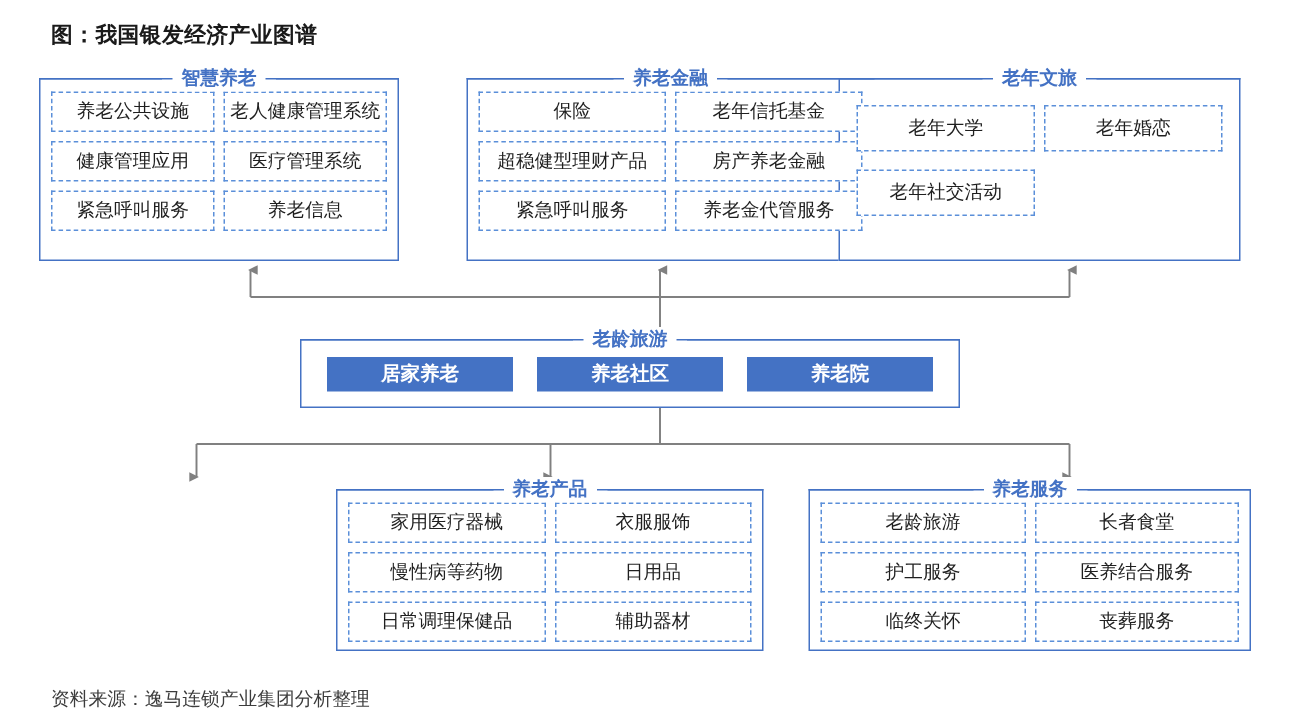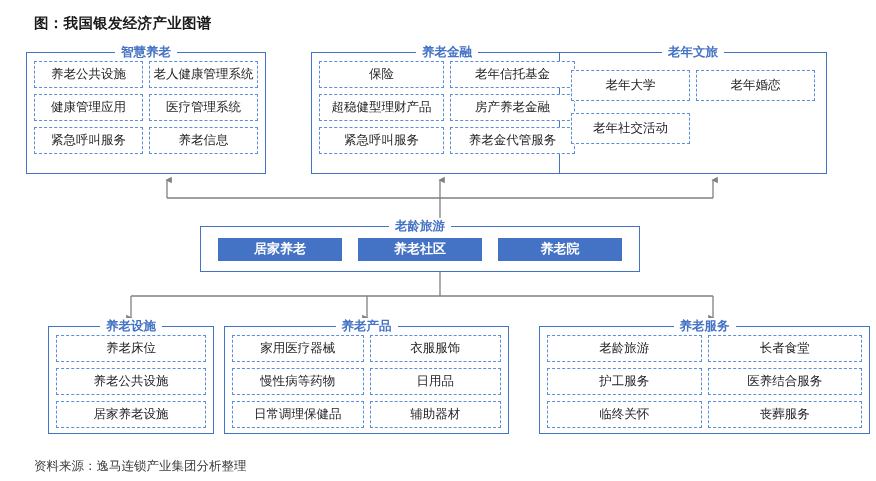--- a/index.html
+++ b/index.html
@@ -161,52 +161,39 @@
       <span class="gtitle">老龄旅游</span>
       <span class="rule"></span>
     </div>
     <div class="mbody">
       <div class="mode-chip">居家养老</div>
       <div class="mode-chip">养老社区</div>
       <div class="mode-chip">养老院</div>
     </div>
   </div>
 
-  <div class="group g-1col" id="g-bot-0" style="left:48px;top:318px;width:166px;height:116px;">
-    <div class="frame"></div>
-    <div class="ghead">
-      <span class="rule"></span>
-      <span class="gtitle">养老设施</span>
-      <span class="rule"></span>
-    </div>
-    <div class="gbody">
-      <div class="cell">养老床位</div>
-      <div class="cell">养老公共设施</div>
-      <div class="cell">居家养老设施</div>
-    </div>
-  </div>
 
   <div class="group g-2col" id="g-bot-1" style="left:224px;top:318px;width:285px;height:116px;">
     <div class="frame"></div>
     <div class="ghead">
       <span class="rule"></span>
       <span class="gtitle">养老产品</span>
       <span class="rule"></span>
     </div>
     <div class="gbody">
       <div class="cell">家用医疗器械</div>
       <div class="cell">衣服服饰</div>
       <div class="cell">慢性病等药物</div>
       <div class="cell">日用品</div>
       <div class="cell">日常调理保健品</div>
       <div class="cell">辅助器材</div>
     </div>
   </div>
 
-  <div class="group g-2col" id="g-bot-2" style="left:539px;top:318px;width:331px;height:116px;">
+  <div class="group g-2col" id="g-bot-2" style="left:539px;top:318px;width:295px;height:116px;">
     <div class="frame"></div>
     <div class="ghead">
       <span class="rule"></span>
       <span class="gtitle">养老服务</span>
       <span class="rule"></span>
     </div>
     <div class="gbody">
       <div class="cell">老龄旅游</div>
       <div class="cell">长者食堂</div>
       <div class="cell">护工服务</div>

